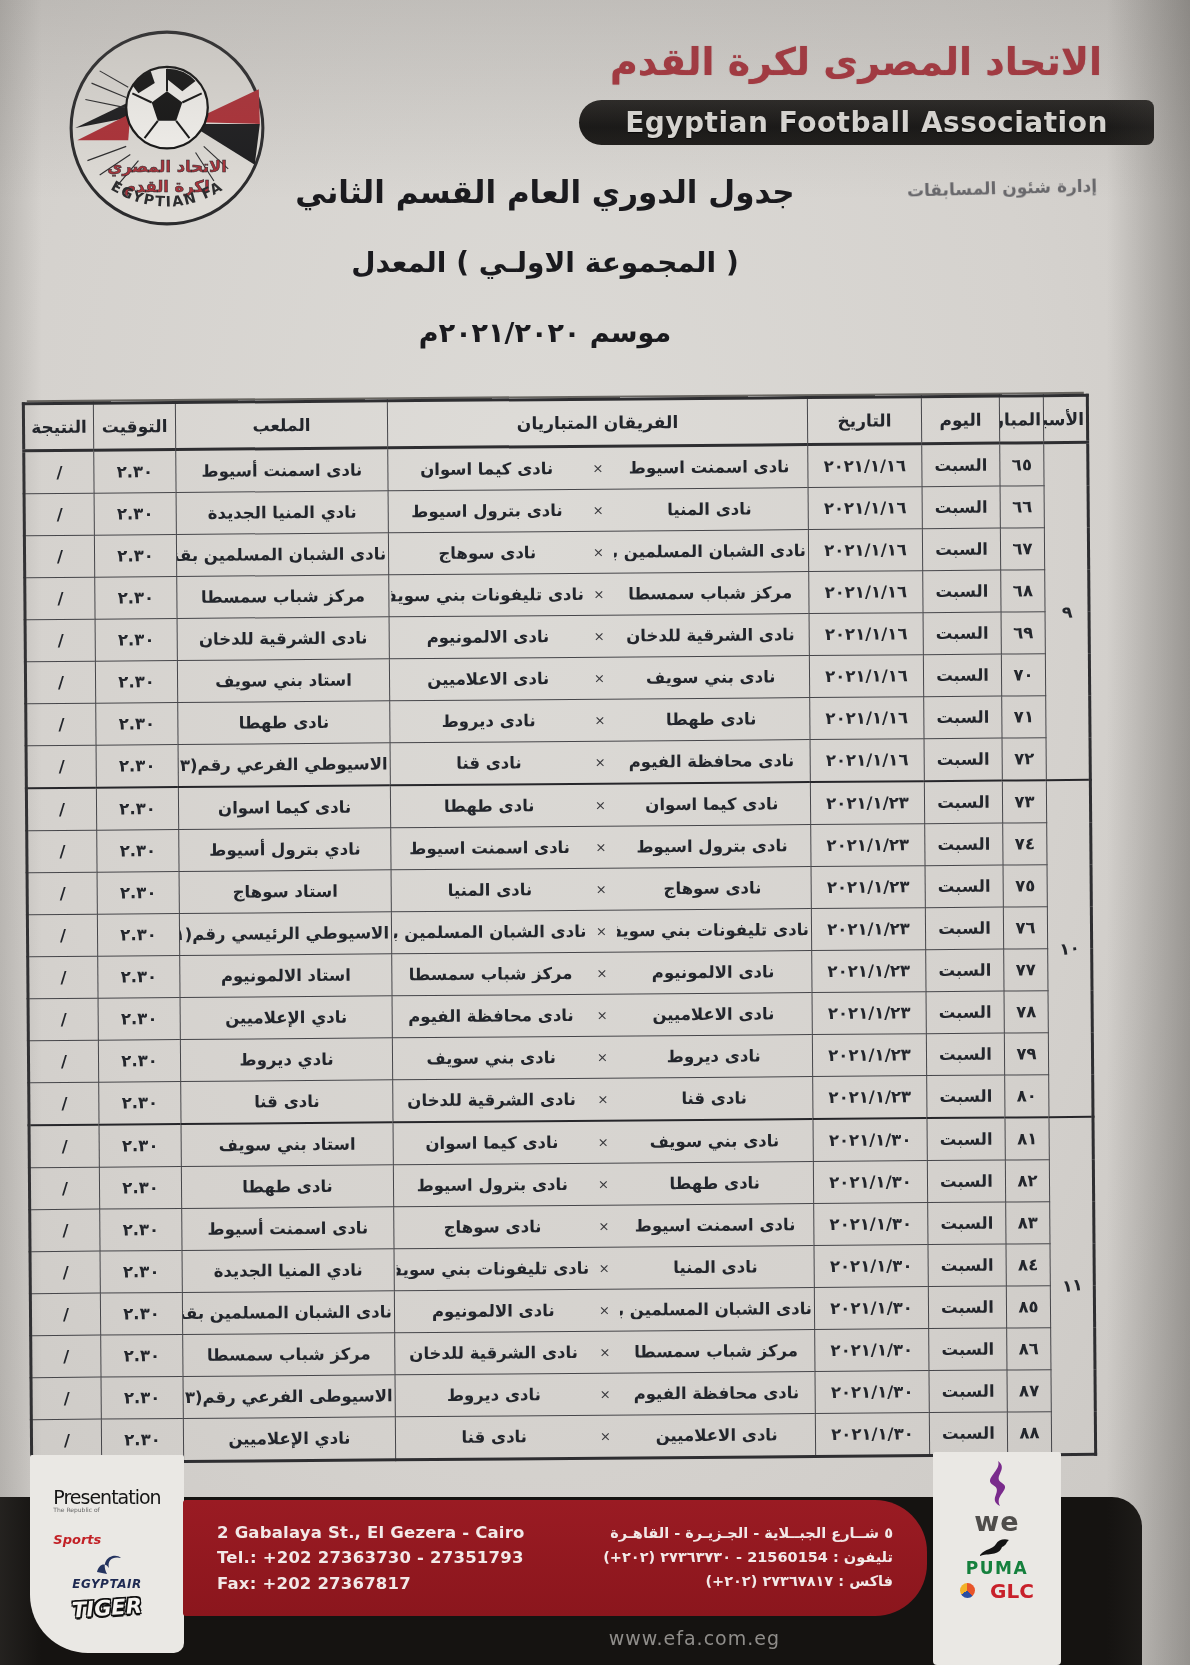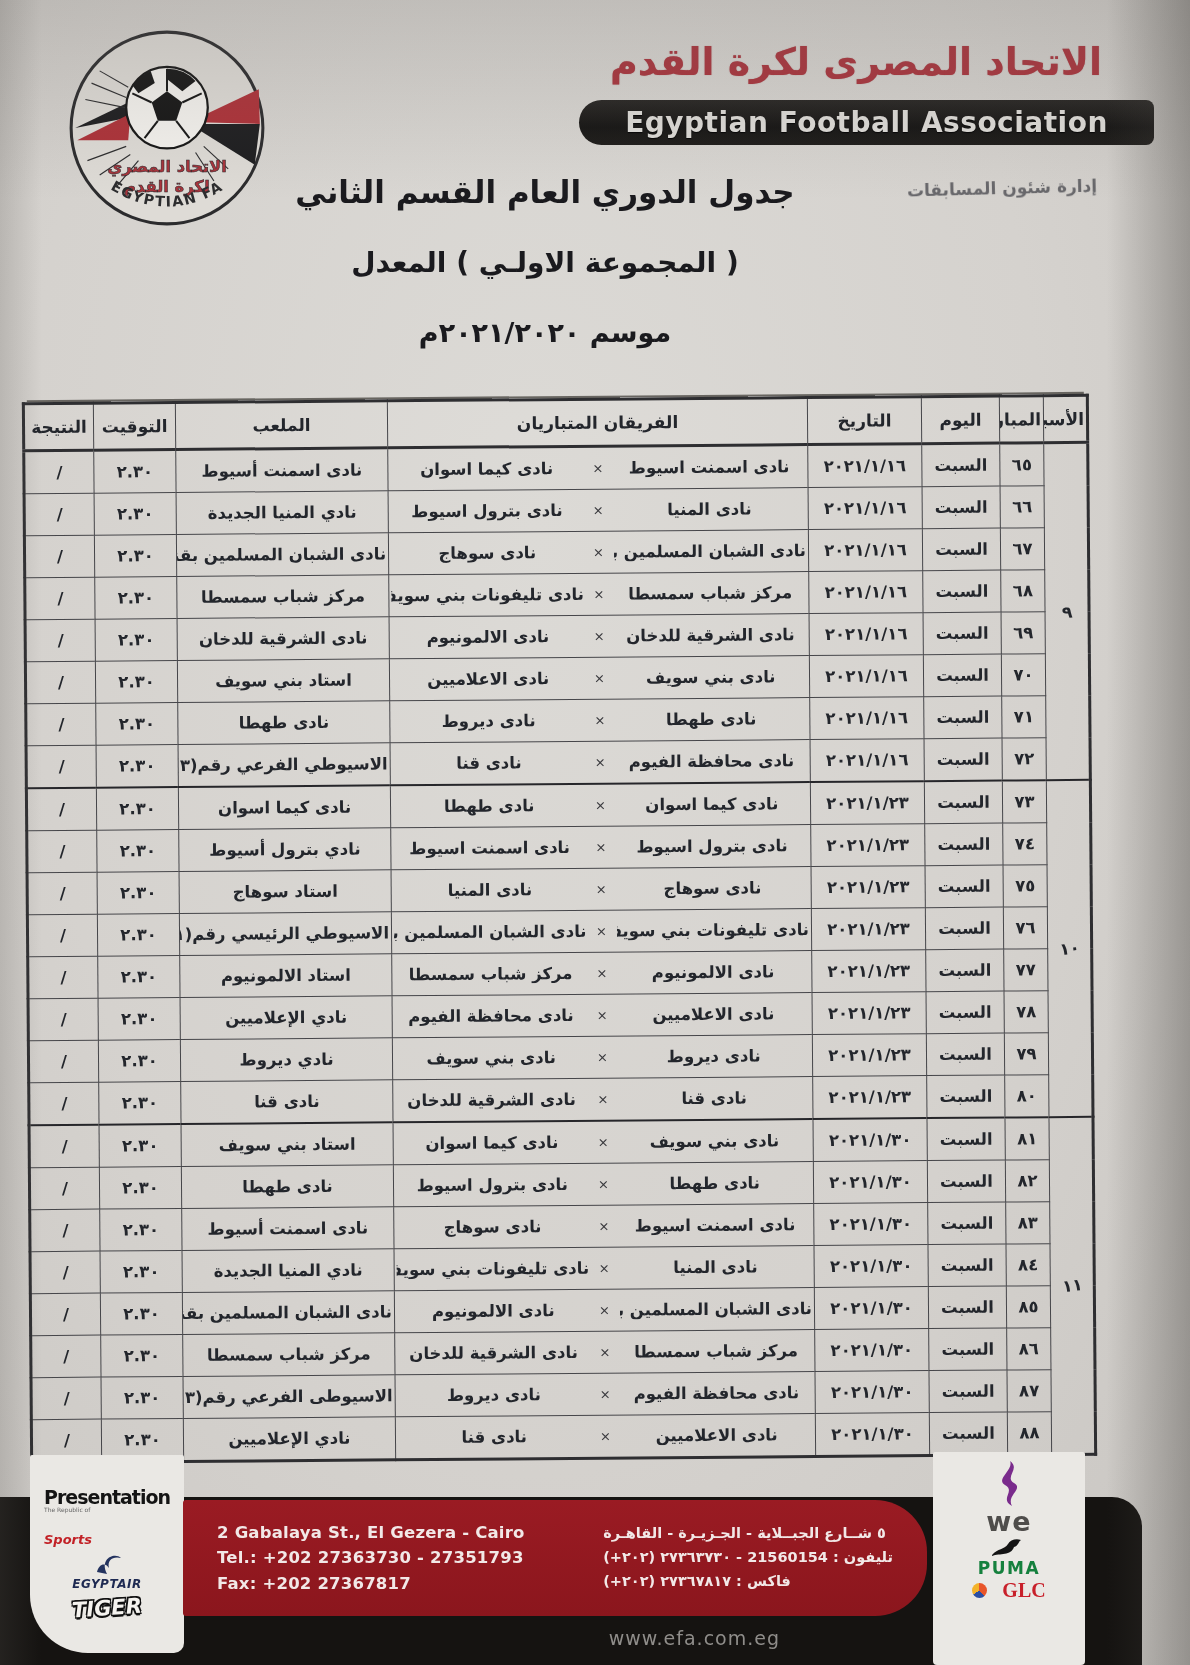--- a/index.html
+++ b/index.html
@@ -81,56 +81,56 @@
     position:absolute;left:0;top:1497px;width:1142px;height:168px;
     background:#151311;border-radius:0 30px 0 0;
   }
   .card-left{
     position:absolute;left:30px;top:1455px;width:154px;height:198px;
     background:#eae8e4;border-radius:2px 2px 10px 58px;
     display:flex;flex-direction:column;align-items:center;justify-content:center;gap:6px;
     z-index:2;
   }
   .logo-presentation{text-align:center;line-height:1;}
-  .logo-presentation .p-top{font-size:19px;font-weight:bold;color:#141414;letter-spacing:-1px;}
+  .logo-presentation .p-top{font-size:19px;font-weight:normal;color:#141414;letter-spacing:-1px;}
   .logo-presentation .p-row{display:flex;align-items:baseline;justify-content:center;gap:20px;flex-direction:column;}
   .logo-presentation .p-tag{font-size:6px;color:#666;}
   .logo-presentation .p-sports{font-size:13px;font-weight:bold;color:#c22126;font-style:italic;}
   .logo-egyptair{text-align:center;line-height:1;}
   .logo-egyptair .bird{display:block;margin:0 auto;}
   .logo-egyptair .e-text{font-size:12px;font-weight:bold;font-style:italic;color:#1e2a52;letter-spacing:.5px;}
   .logo-tiger .t-text{
     font-size:21px;font-weight:bold;font-style:italic;color:#f5f3ef;letter-spacing:0;
     text-shadow:-1.5px -1.5px 0 #111,1.5px -1.5px 0 #111,-1.5px 1.5px 0 #111,1.5px 1.5px 0 #111,0 2.5px 0 #111;
     transform:rotate(-4deg);display:inline-block;
   }
   .contact-banner{
     position:absolute;left:183px;top:1500px;width:744px;height:116px;
     background:linear-gradient(180deg,#9a1b23,#8b161d);
     border-radius:3px 52px 52px 3px;
     display:flex;align-items:center;justify-content:space-between;
     padding:0 34px 0 34px;box-sizing:border-box;z-index:2;
   }
   .contact-en{color:#f2e8e7;font-size:16.5px;font-weight:bold;line-height:1.55;letter-spacing:.2px;}
-  .contact-ar{color:#f2e8e7;font-size:14.5px;font-weight:bold;line-height:1.65;direction:rtl;text-align:left;}
+  .contact-ar{color:#f2e8e7;font-size:14.5px;font-weight:bold;line-height:1.65;direction:rtl;text-align:right;}
   .website{
     position:absolute;left:420px;top:1627px;width:360px;text-align:right;
     color:#8f8d8a;font-size:19px;letter-spacing:1px;z-index:2;
   }
   .card-right{
-    position:absolute;left:933px;top:1452px;width:152px;height:213px;
+    position:absolute;left:933px;top:1452px;width:128px;height:213px;
     background:#eae8e4;border-radius:2px 2px 4px 4px;
     display:flex;flex-direction:column;align-items:center;justify-content:flex-start;
     padding-top:8px;box-sizing:border-box;gap:2px;z-index:2;
   }
   .logo-we{text-align:center;line-height:.9;}
   .logo-we .we-text{font-size:27px;color:#4f4d4b;font-weight:bold;letter-spacing:1px;}
   .logo-puma{text-align:center;line-height:1;}
   .logo-puma .puma-text{font-size:17px;font-weight:bold;color:#15803d;letter-spacing:1.5px;}
-  .logo-glc{display:flex;align-items:center;gap:15px;font-family:Liberation Serif, serif;}
+  .logo-glc{display:flex;align-items:center;gap:15px;}
   .glc-dot{width:15px;height:15px;border-radius:50%;
     background:conic-gradient(#e8552a 0 38%, #2b4ea2 38% 66%, #f3b229 66% 100%);}
   .glc-text{font-size:20px;font-weight:bold;color:#c8202a;letter-spacing:0;}
 </style>
 </head>
 <body>
 
 <div class="page">
 
   <svg class="efa-logo" viewBox="0 0 200 200">

